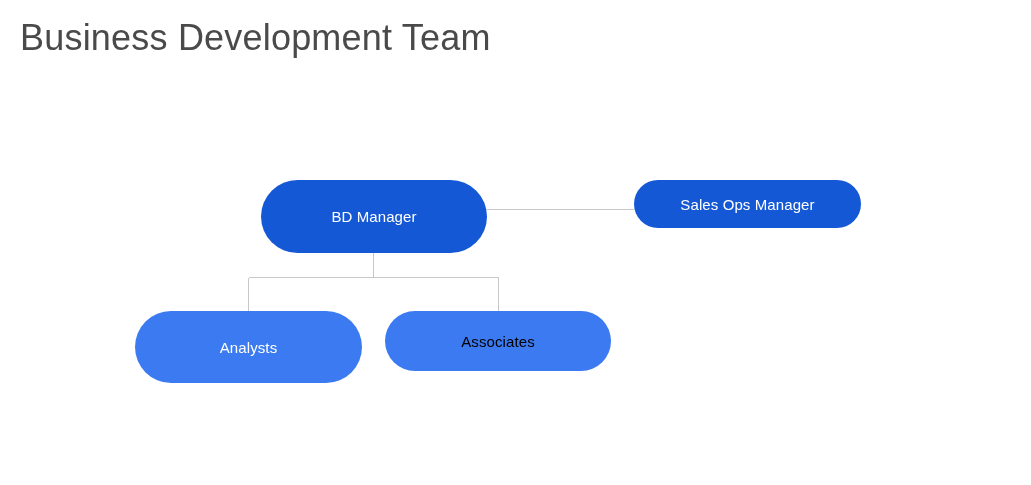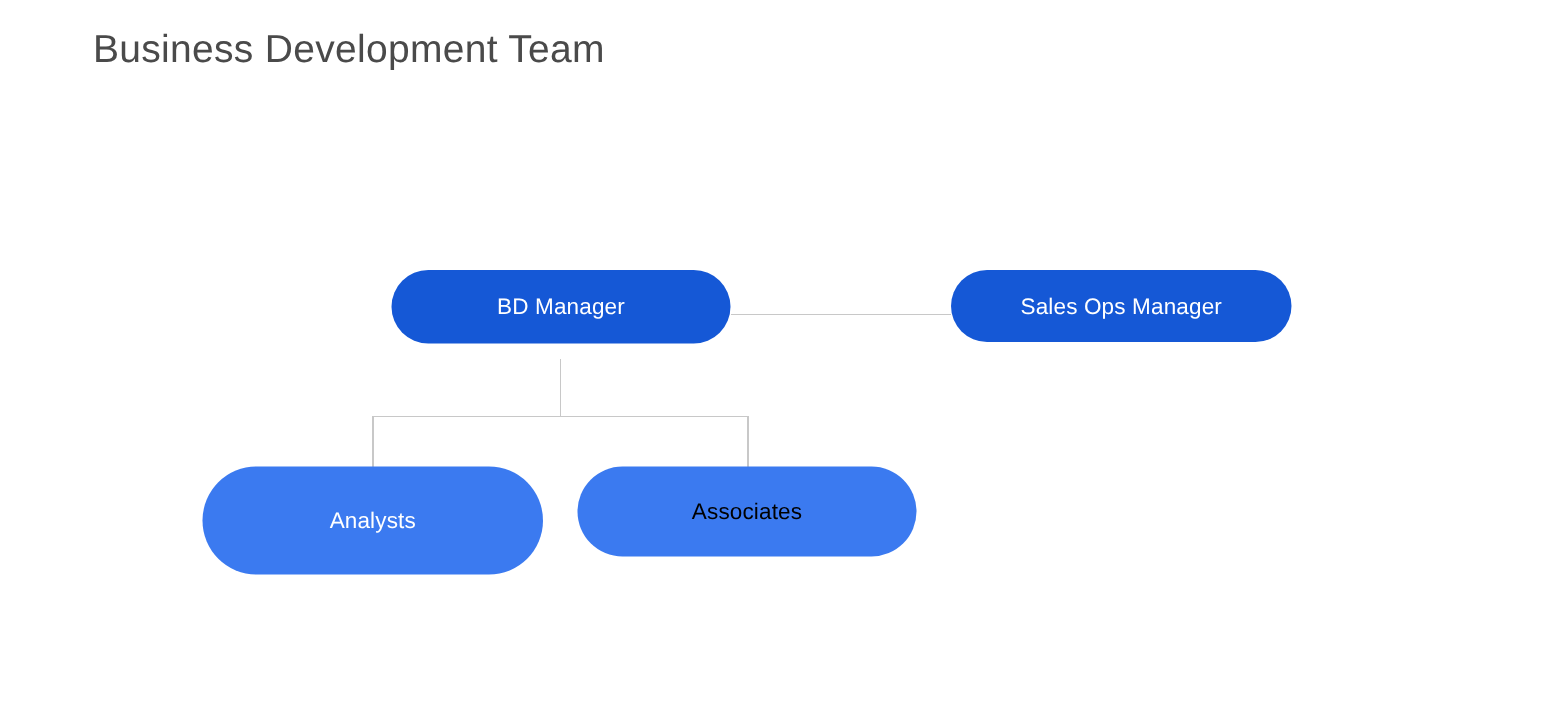--- a/index.html
+++ b/index.html
@@ -16,26 +16,25 @@
     position: relative;
     width: 1031px;
     height: 485px;
     background: #ffffff;
     overflow: hidden;
   }
   #page-title {
     position: absolute;
     left: 20px;
     top: 17px;
-    font-size: 26px;
+    font-size: 36px;
     font-weight: 400;
     color: #4a4a4a;
     letter-spacing: 0.2px;
     white-space: nowrap;
-    margin-left: 42px;
   }
   #org-chart {
     position: absolute;
     left: 0;
     top: 0;
     width: 1031px;
     height: 485px;
   }
   #connector-layer {
     position: absolute;
@@ -78,21 +77,21 @@
 
       <line x1="373.5" y1="239" x2="373.5" y2="277.5" stroke="#c8c8c8" stroke-width="1" shape-rendering="crispEdges"></line>
 
       <line x1="248.5" y1="277.5" x2="498.5" y2="277.5" stroke="#c8c8c8" stroke-width="1" shape-rendering="crispEdges"></line>
 
       <line x1="248.5" y1="277.5" x2="248.5" y2="311" stroke="#c8c8c8" stroke-width="1" shape-rendering="crispEdges"></line>
 
       <line x1="498.5" y1="277.5" x2="498.5" y2="311" stroke="#c8c8c8" stroke-width="1" shape-rendering="crispEdges"></line>
     </svg>
 
-    <div class="node" style="left: 261px; top: 180px; width: 226px; height: 49px; background: rgb(21, 88, 214);">
+    <div class="node" style="left: 261px; top: 180px; width: 226px; height: 73px; background: rgb(21, 88, 214);">
       <span class="node-label" style="color: rgb(255, 255, 255);">BD Manager</span>
     </div>
 
     <div class="node" style="left: 634px; top: 180px; width: 227px; height: 48px; background: rgb(21, 88, 214);">
       <span class="node-label" style="color: rgb(255, 255, 255);">Sales Ops Manager</span>
     </div>
 
     <div class="node" style="left: 135px; top: 311px; width: 227px; height: 72px; background: rgb(59, 122, 240);">
       <span class="node-label" style="color: rgb(255, 255, 255);">Analysts</span>
     </div>

